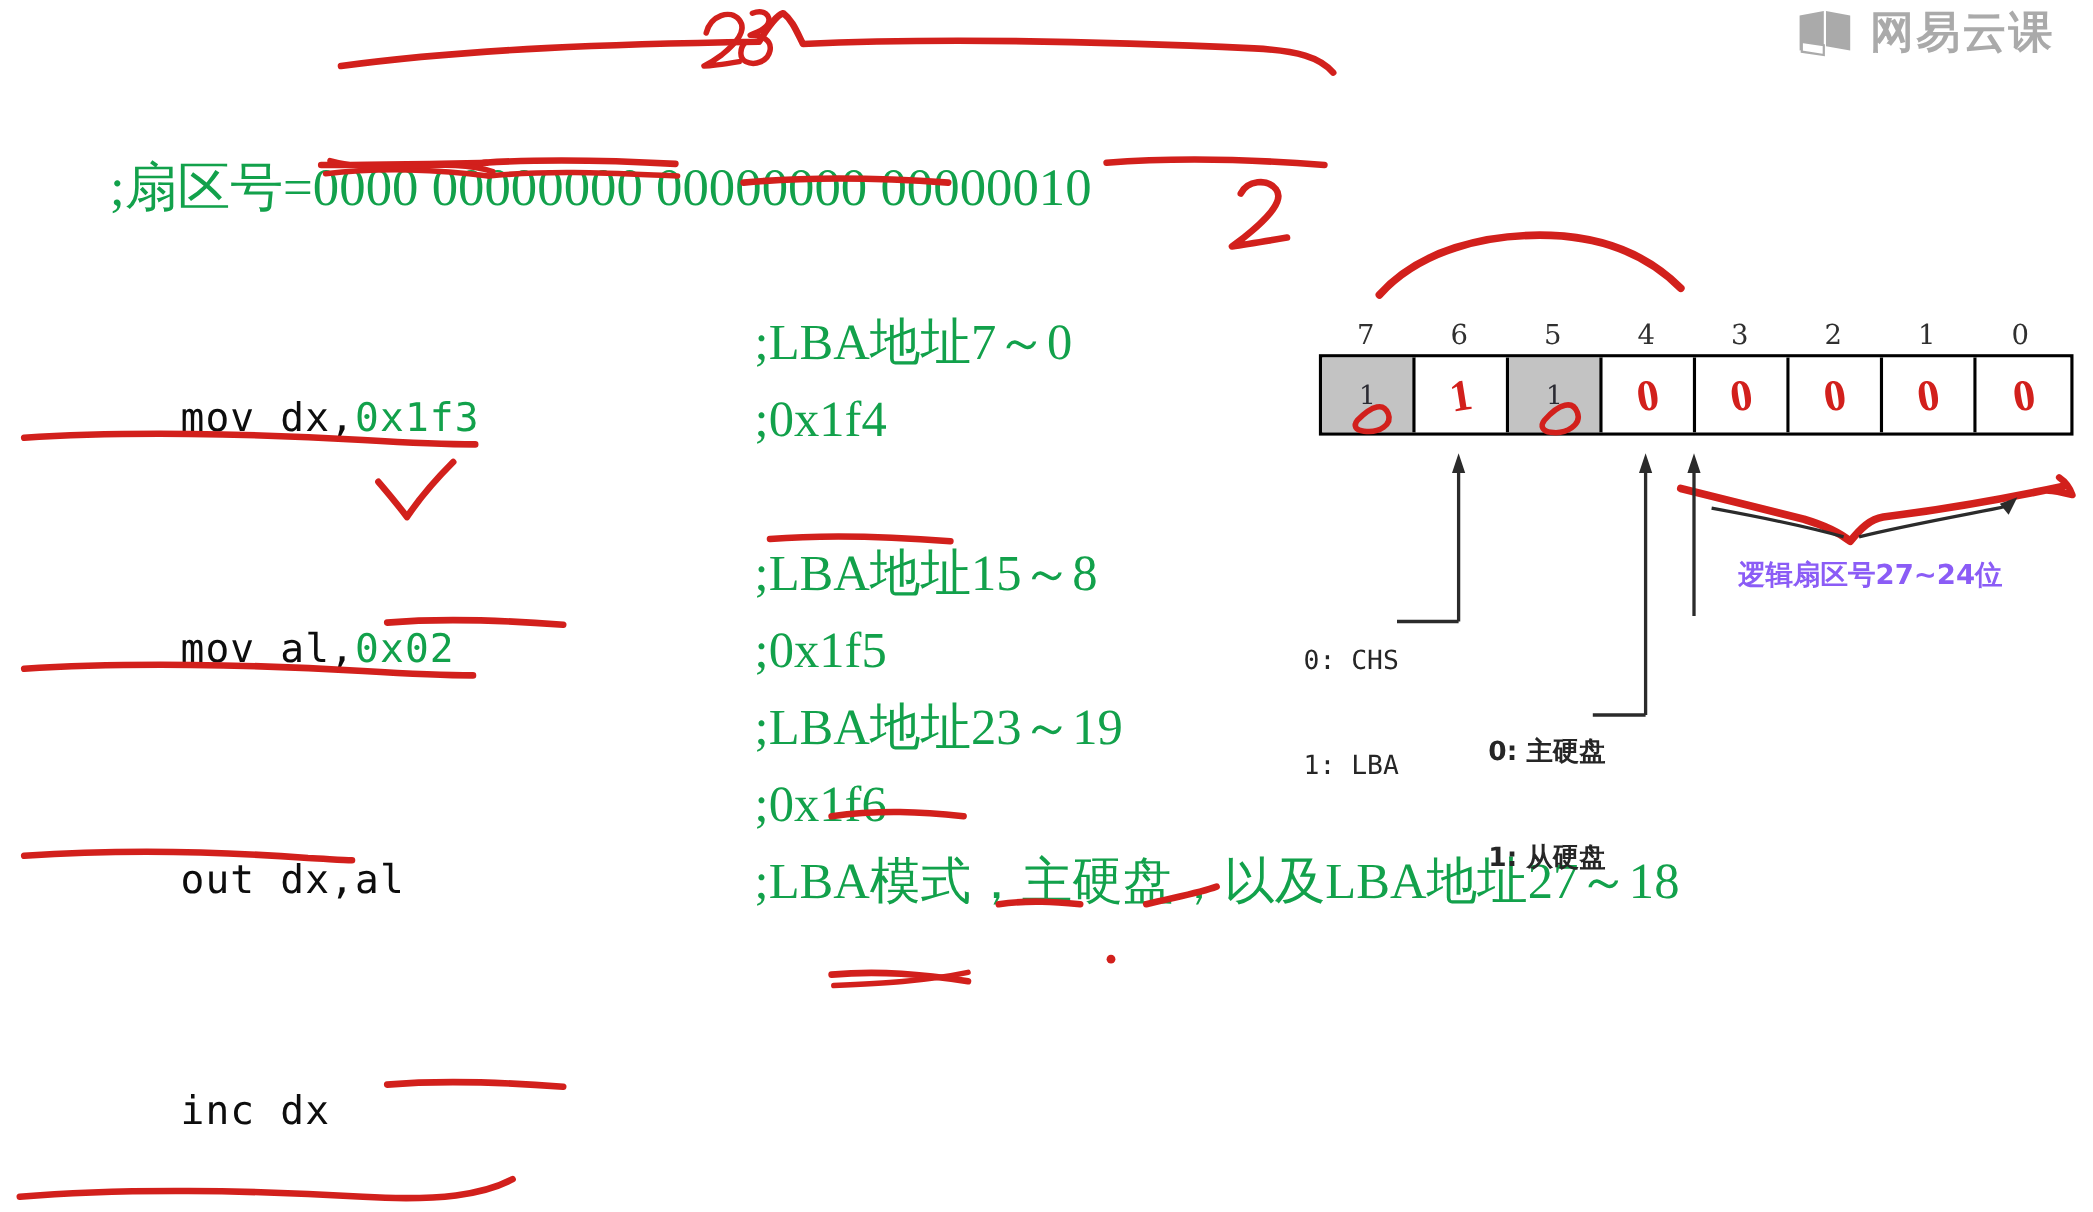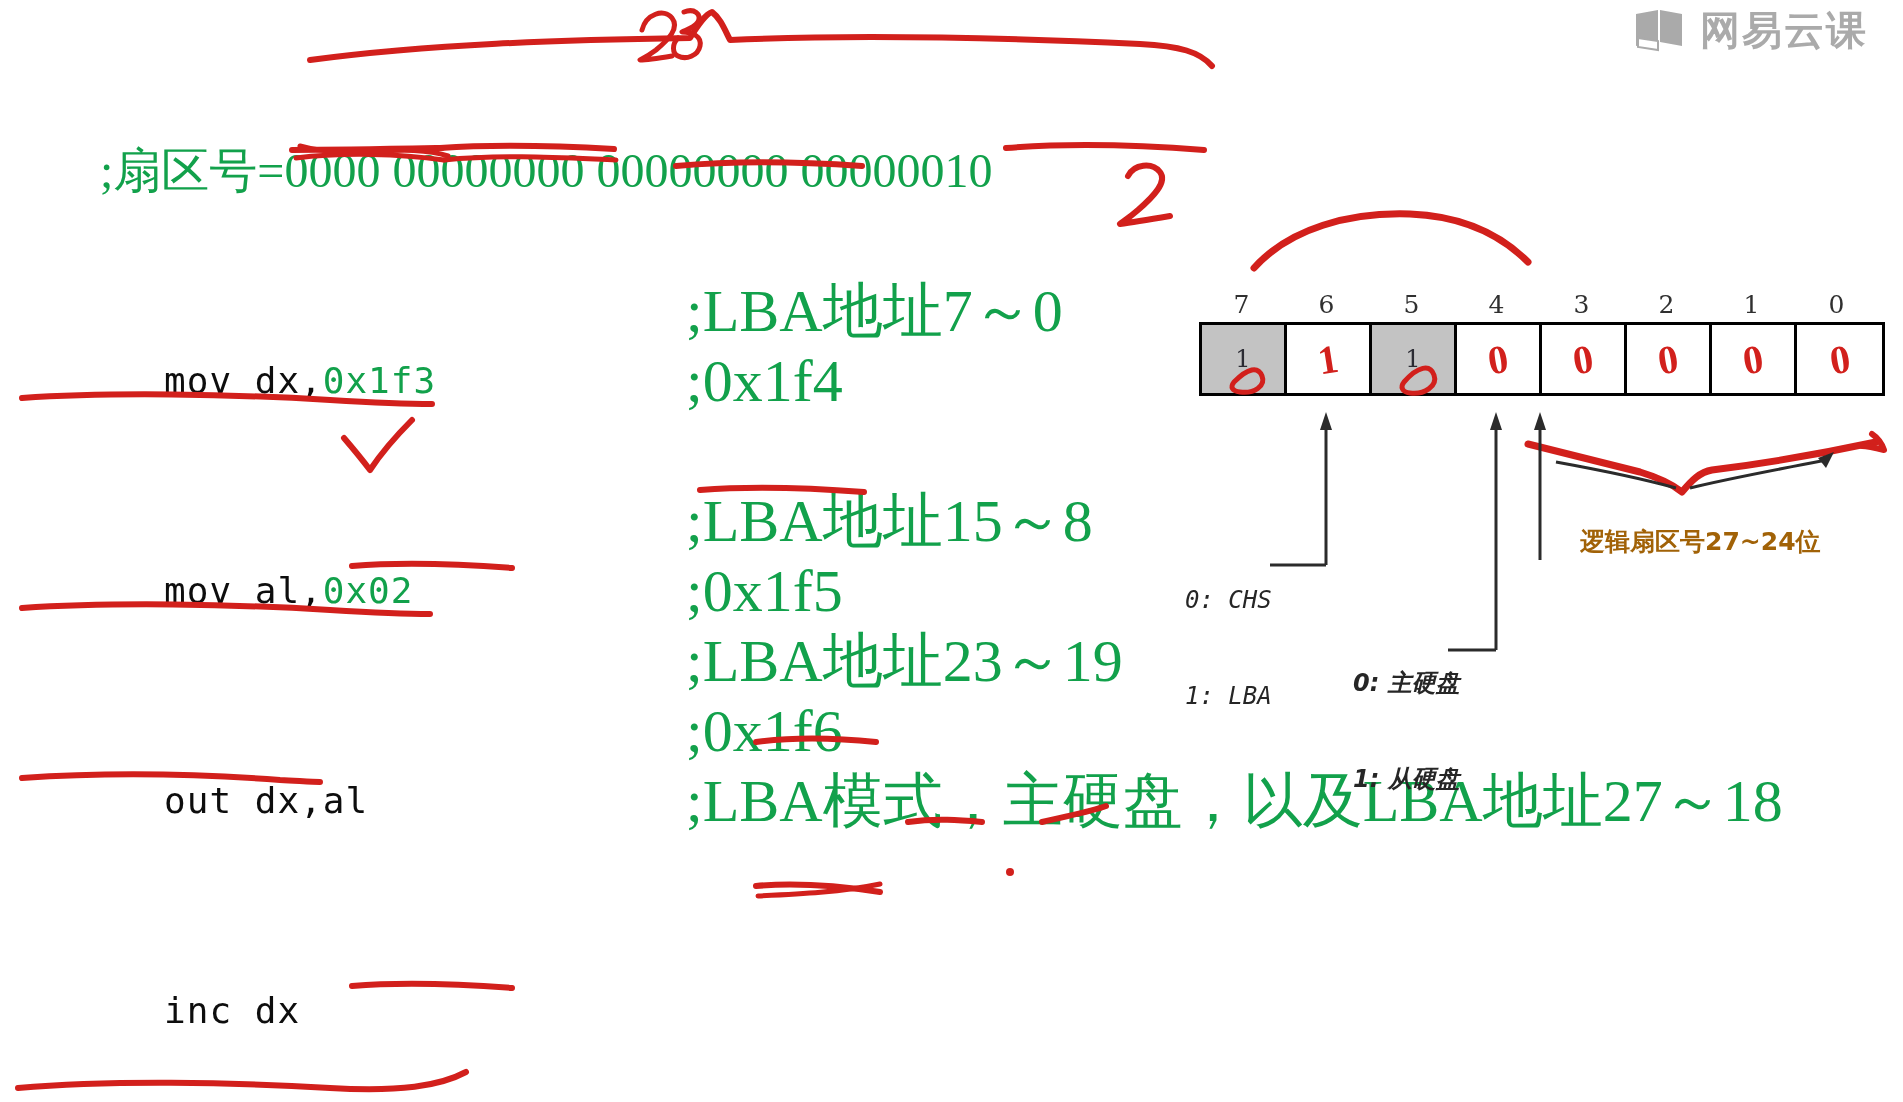--- a/index.html
+++ b/index.html
@@ -24,21 +24,21 @@
     font-size:36px;line-height:70px;white-space:pre;color:#0d0d0d;
     letter-spacing:1px;
   }
   .code-line.cmt{font-family:"Liberation Serif",serif;font-size:48px;color:#12a14b;letter-spacing:0;}
   .lit{color:#12a14b;}
 
   
   .comments{position:absolute;left:686px;top:66px;}
   .cmt-line{
     font-family:"Liberation Serif",serif;
-    font-size:60px;line-height:70px;white-space:pre;color:#12a14b;height:70px;
+    font-size:46px;line-height:70px;white-space:pre;color:#12a14b;height:70px;
   }
 
   
   .bitwrap{position:absolute;left:1199px;top:288px;}
   .bit-index{display:flex;}
   .bit-index span{
     width:85px;text-align:center;
     font-family:"DejaVu Serif","Liberation Serif",serif;
     font-size:25px;color:#303030;line-height:34px;
   }
@@ -53,27 +53,27 @@
   .bit-cell.shaded{background:#c3c3c3;}
   .bit-cell .hand{
     font-family:"Liberation Serif",serif;color:#d2201c;font-size:40px;
     transform:rotate(-9deg);font-weight:600;
   }
 
   
   .callout{
     position:absolute;
     font-family:"DejaVu Sans Mono","Liberation Mono",monospace;
-    font-size:24px;color:#262626;line-height:32px;white-space:pre;font-style:italic;
+    font-size:24px;color:#262626;line-height:32px;white-space:pre;
   }
   .callout .cn{font-family:"DejaVu Sans","Liberation Sans",sans-serif;font-weight:700;font-size:24px;}
   .bracket-label{
-    position:absolute;left:1580px;top:525px;
+    position:absolute;left:1580px;top:506px;
     font-family:"DejaVu Sans","Liberation Sans",sans-serif;
-    font-size:25px;color:#a16207;font-weight:700;white-space:nowrap;
+    font-size:25px;color:#8b5cf6;font-weight:700;white-space:nowrap;
   }
 
   
   #ink{position:absolute;left:0;top:0;width:1903px;height:1102px;pointer-events:none;}
 </style>
 </head>
 <body>
 
 <div id="stage">
 

